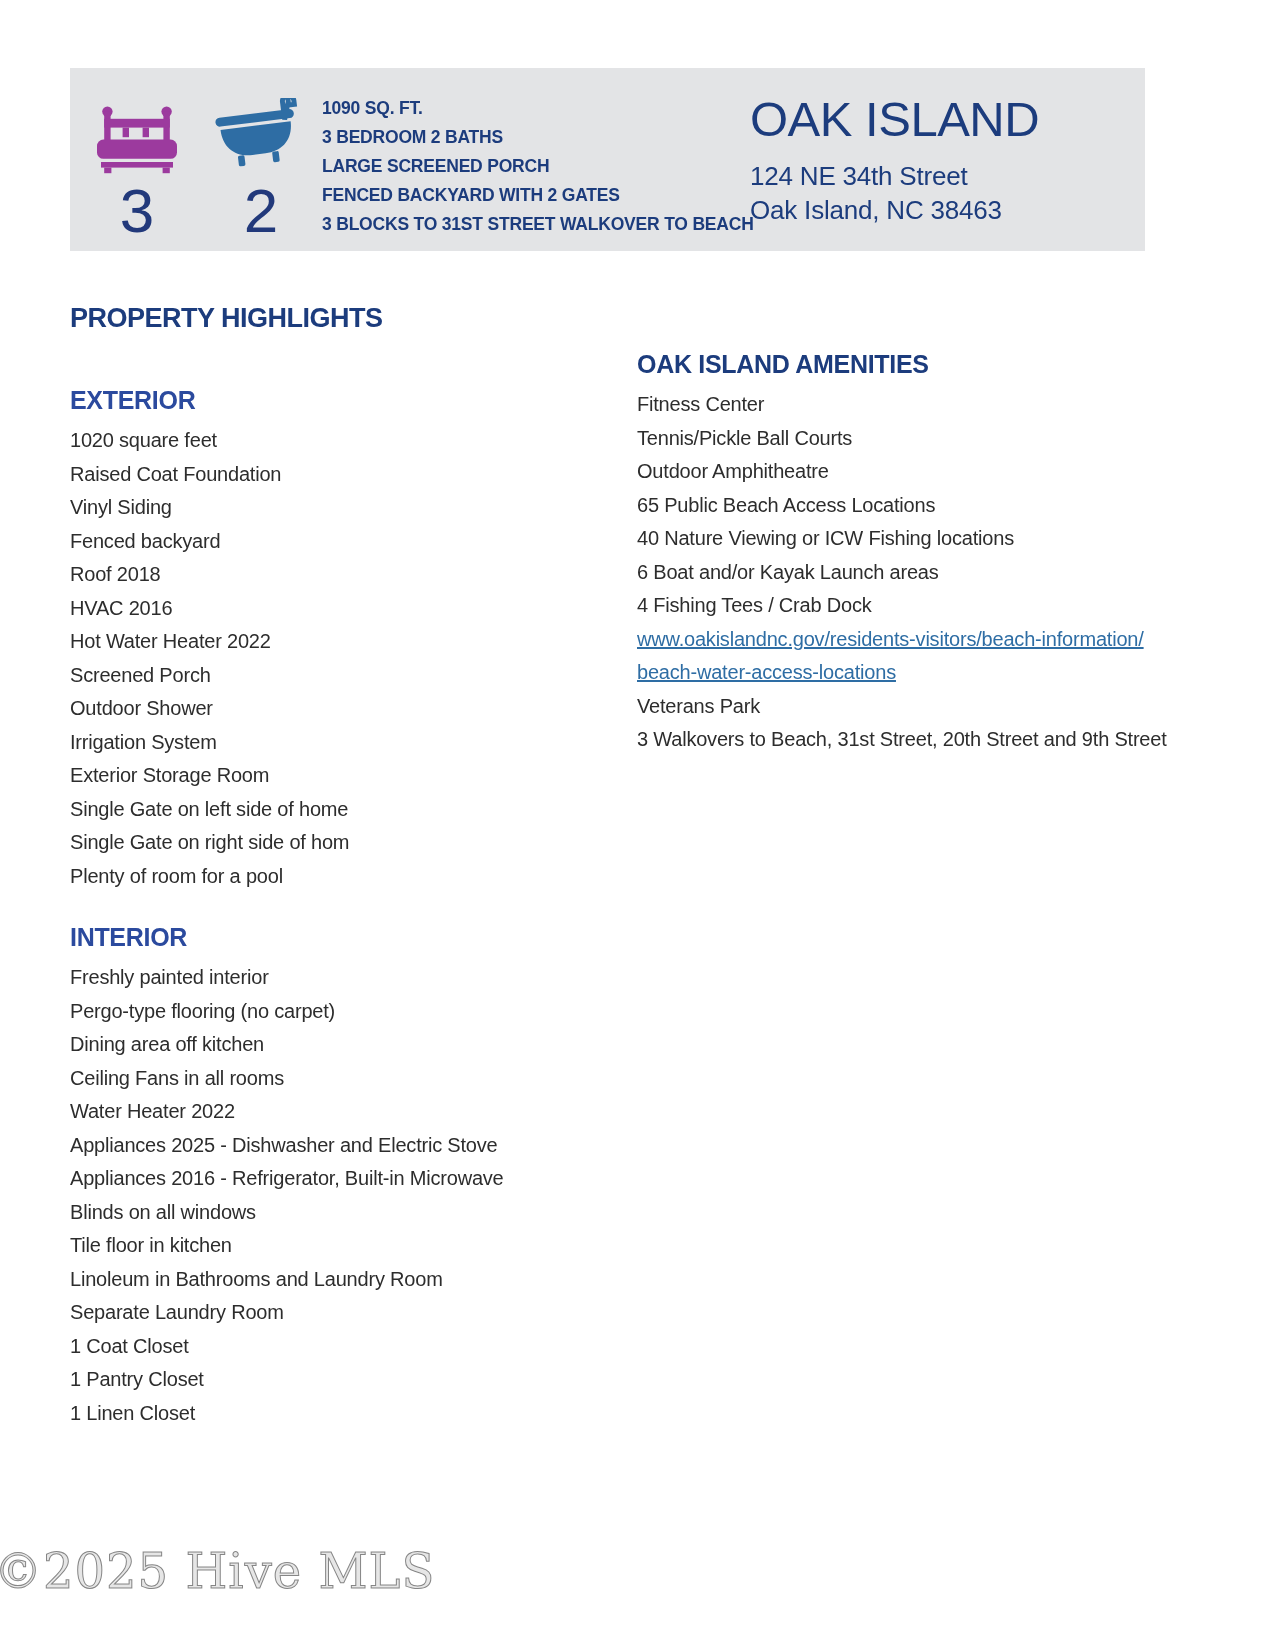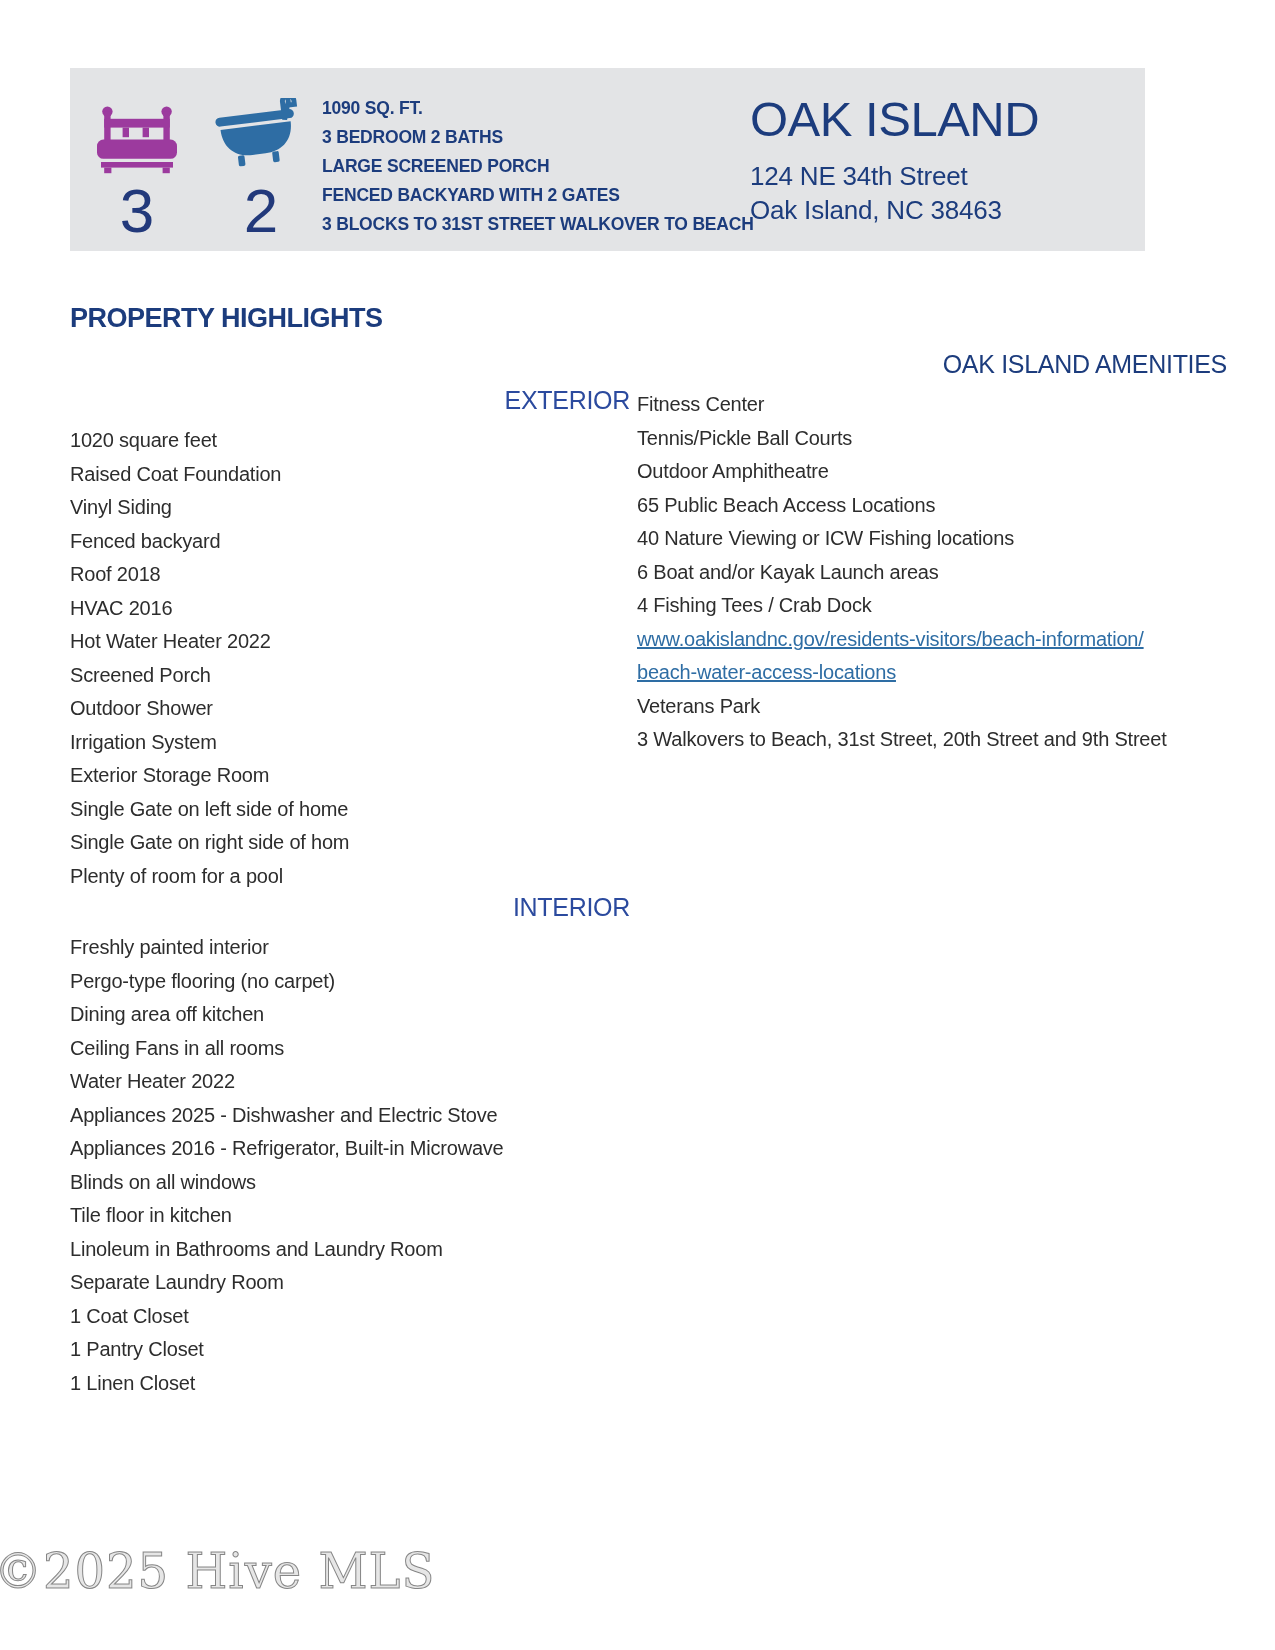--- a/index.html
+++ b/index.html
@@ -29,24 +29,24 @@
   .brand-title { font-size:49px; font-weight:400; line-height:1.05; letter-spacing:-0.5px; margin:0; }
   .address { margin-top:14px; font-size:26px; line-height:34px; font-weight:400; letter-spacing:-0.2px; }
 
   
   .page-title {
     position:absolute; left:70px; top:303px; margin:0;
     font-size:27px; font-weight:700; color:#1c3c7d; letter-spacing:-0.5px;
   }
   .left-col  { position:absolute; left:70px;  top:386px; width:560px; }
   .right-col { position:absolute; left:637px; top:350px; width:590px; }
-  .section h3 { margin:0 0 9px 0; font-size:25px; font-weight:400; letter-spacing:-0.3px;text-align:right; }
+  .section h3 { margin:0 0 9px 0; font-size:25px; font-weight:700; letter-spacing:-0.3px; }
   .section.royal h3 { color:#2b4a9e; }
   .section.navy  h3 { color:#1c3c7d; }
-  .section + .section { }
+  .section + .section { margin-top:30px; }
   .item-list { list-style:none; margin:0; padding:0; font-size:20px; line-height:33.5px;
                color:#2d2d2d; letter-spacing:-0.2px; }
   .item-list li.link { color:#2e6da4; text-decoration:underline; cursor:pointer; }
 
   
   .watermark {
     position:absolute; left:-6px; top:1543px; white-space:nowrap;
     font-family:"DejaVu Serif", serif; font-size:48px; letter-spacing:1px;
     color:rgba(90,90,90,0.15);
     -webkit-text-stroke:1px rgba(75,75,75,0.65);

